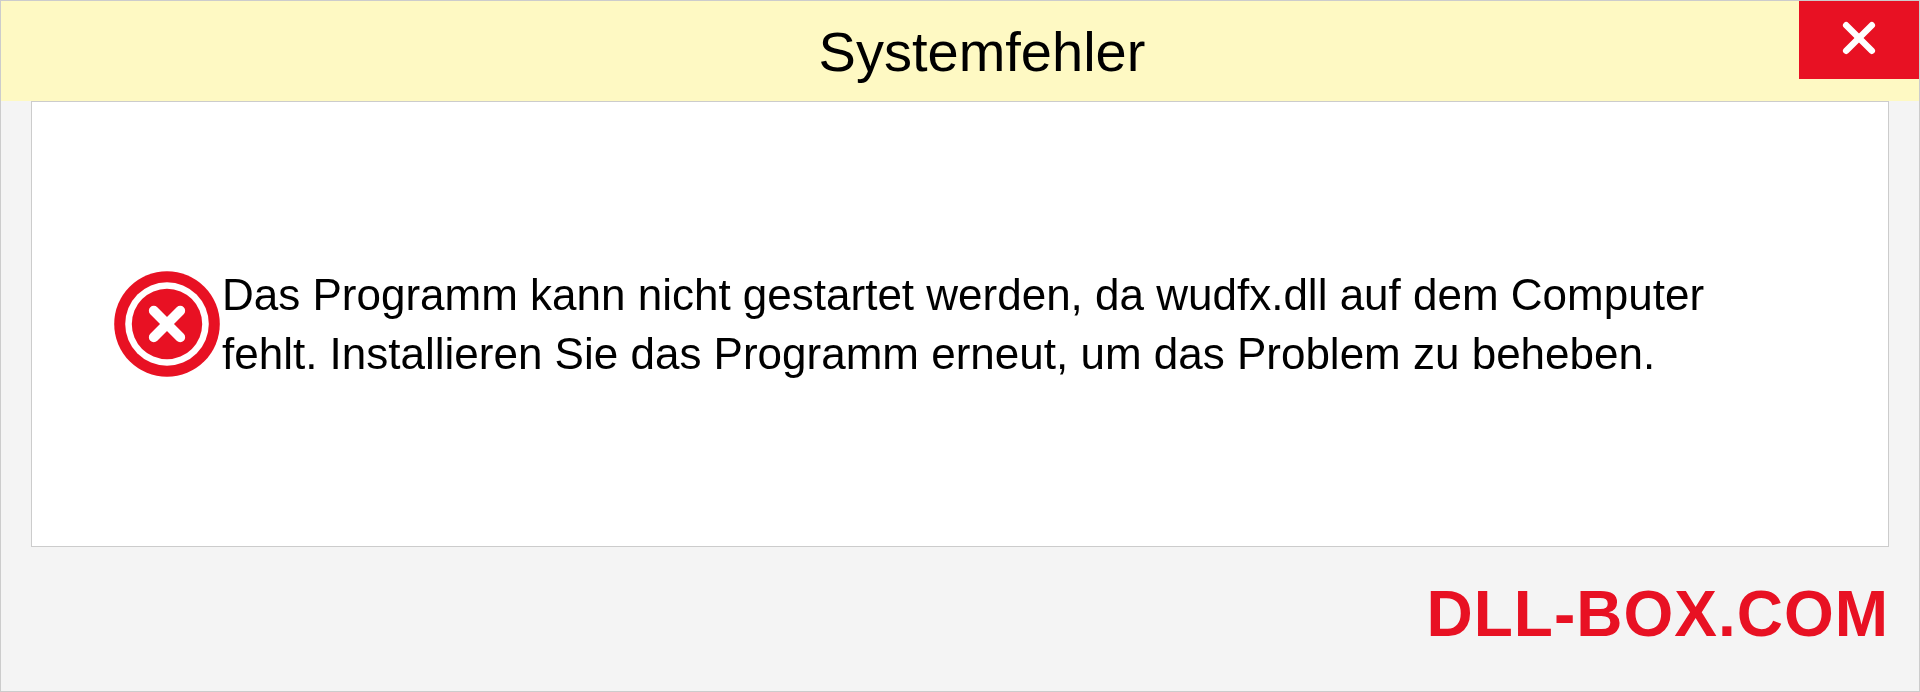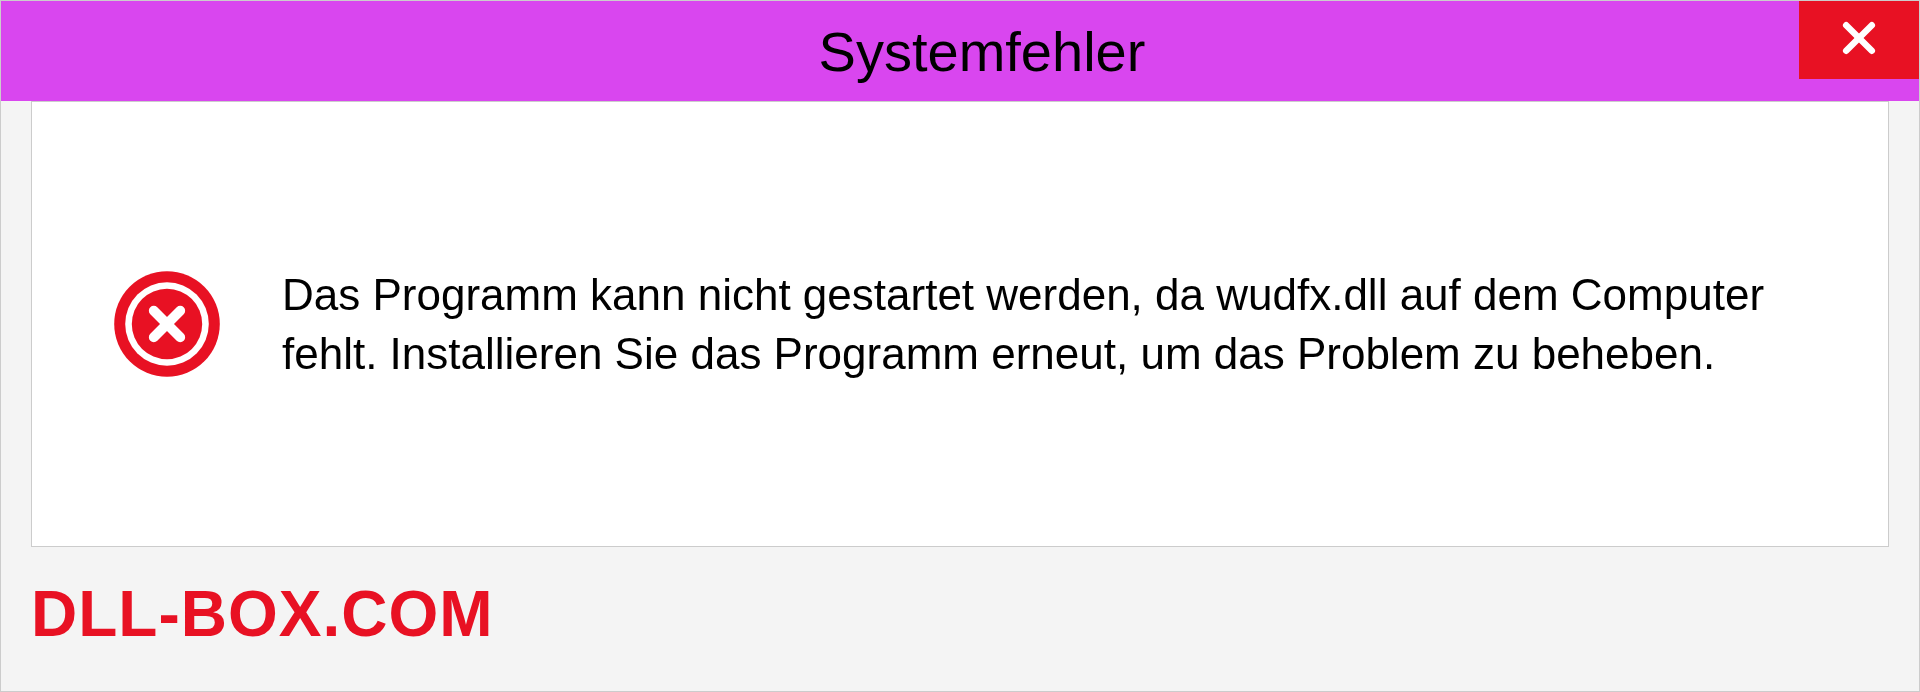--- a/index.html
+++ b/index.html
@@ -21,21 +21,21 @@
       border: 1px solid #ccc;
       display: flex;
       flex-direction: column;
     }
     .titlebar {
       height: 100px;
       display: flex;
       align-items: center;
       justify-content: center;
       position: relative;
-      background: #d946ef;
+      background: #fef9c3;
       padding-left: 44px;
     }
     .title-text {
       font-size: 56px;
       color: #000;
       font-weight: 400;
     }
     .close-btn {
       position: absolute;
       right: 0;
@@ -53,40 +53,40 @@
       height: 44px;
     }
     .content-area {
       margin: 0 30px 30px 30px;
       flex: 1;
       background: #ffffff;
       border: 1px solid #ccc;
       display: flex;
       align-items: center;
       padding: 31px 80px;
-      gap: 60px;
     }
     .error-icon {
       flex-shrink: 0;
       width: 110px;
       height: 110px;
     }
     .error-icon svg {
       width: 110px;
       height: 110px;
     }
     .message-text {
       font-size: 44px;
       line-height: 1.35;
       color: #000;
       font-weight: 400;
     }
     .footer {
       display: flex;
       align-items: center;
+      justify-content: flex-end;
       padding: 0 30px 40px 30px;
       gap: 50px;
     }
     .watermark {
       font-size: 64px;
       font-weight: 900;
       color: #e81123;
       letter-spacing: 1px;
       font-family: Arial, sans-serif;
     }

